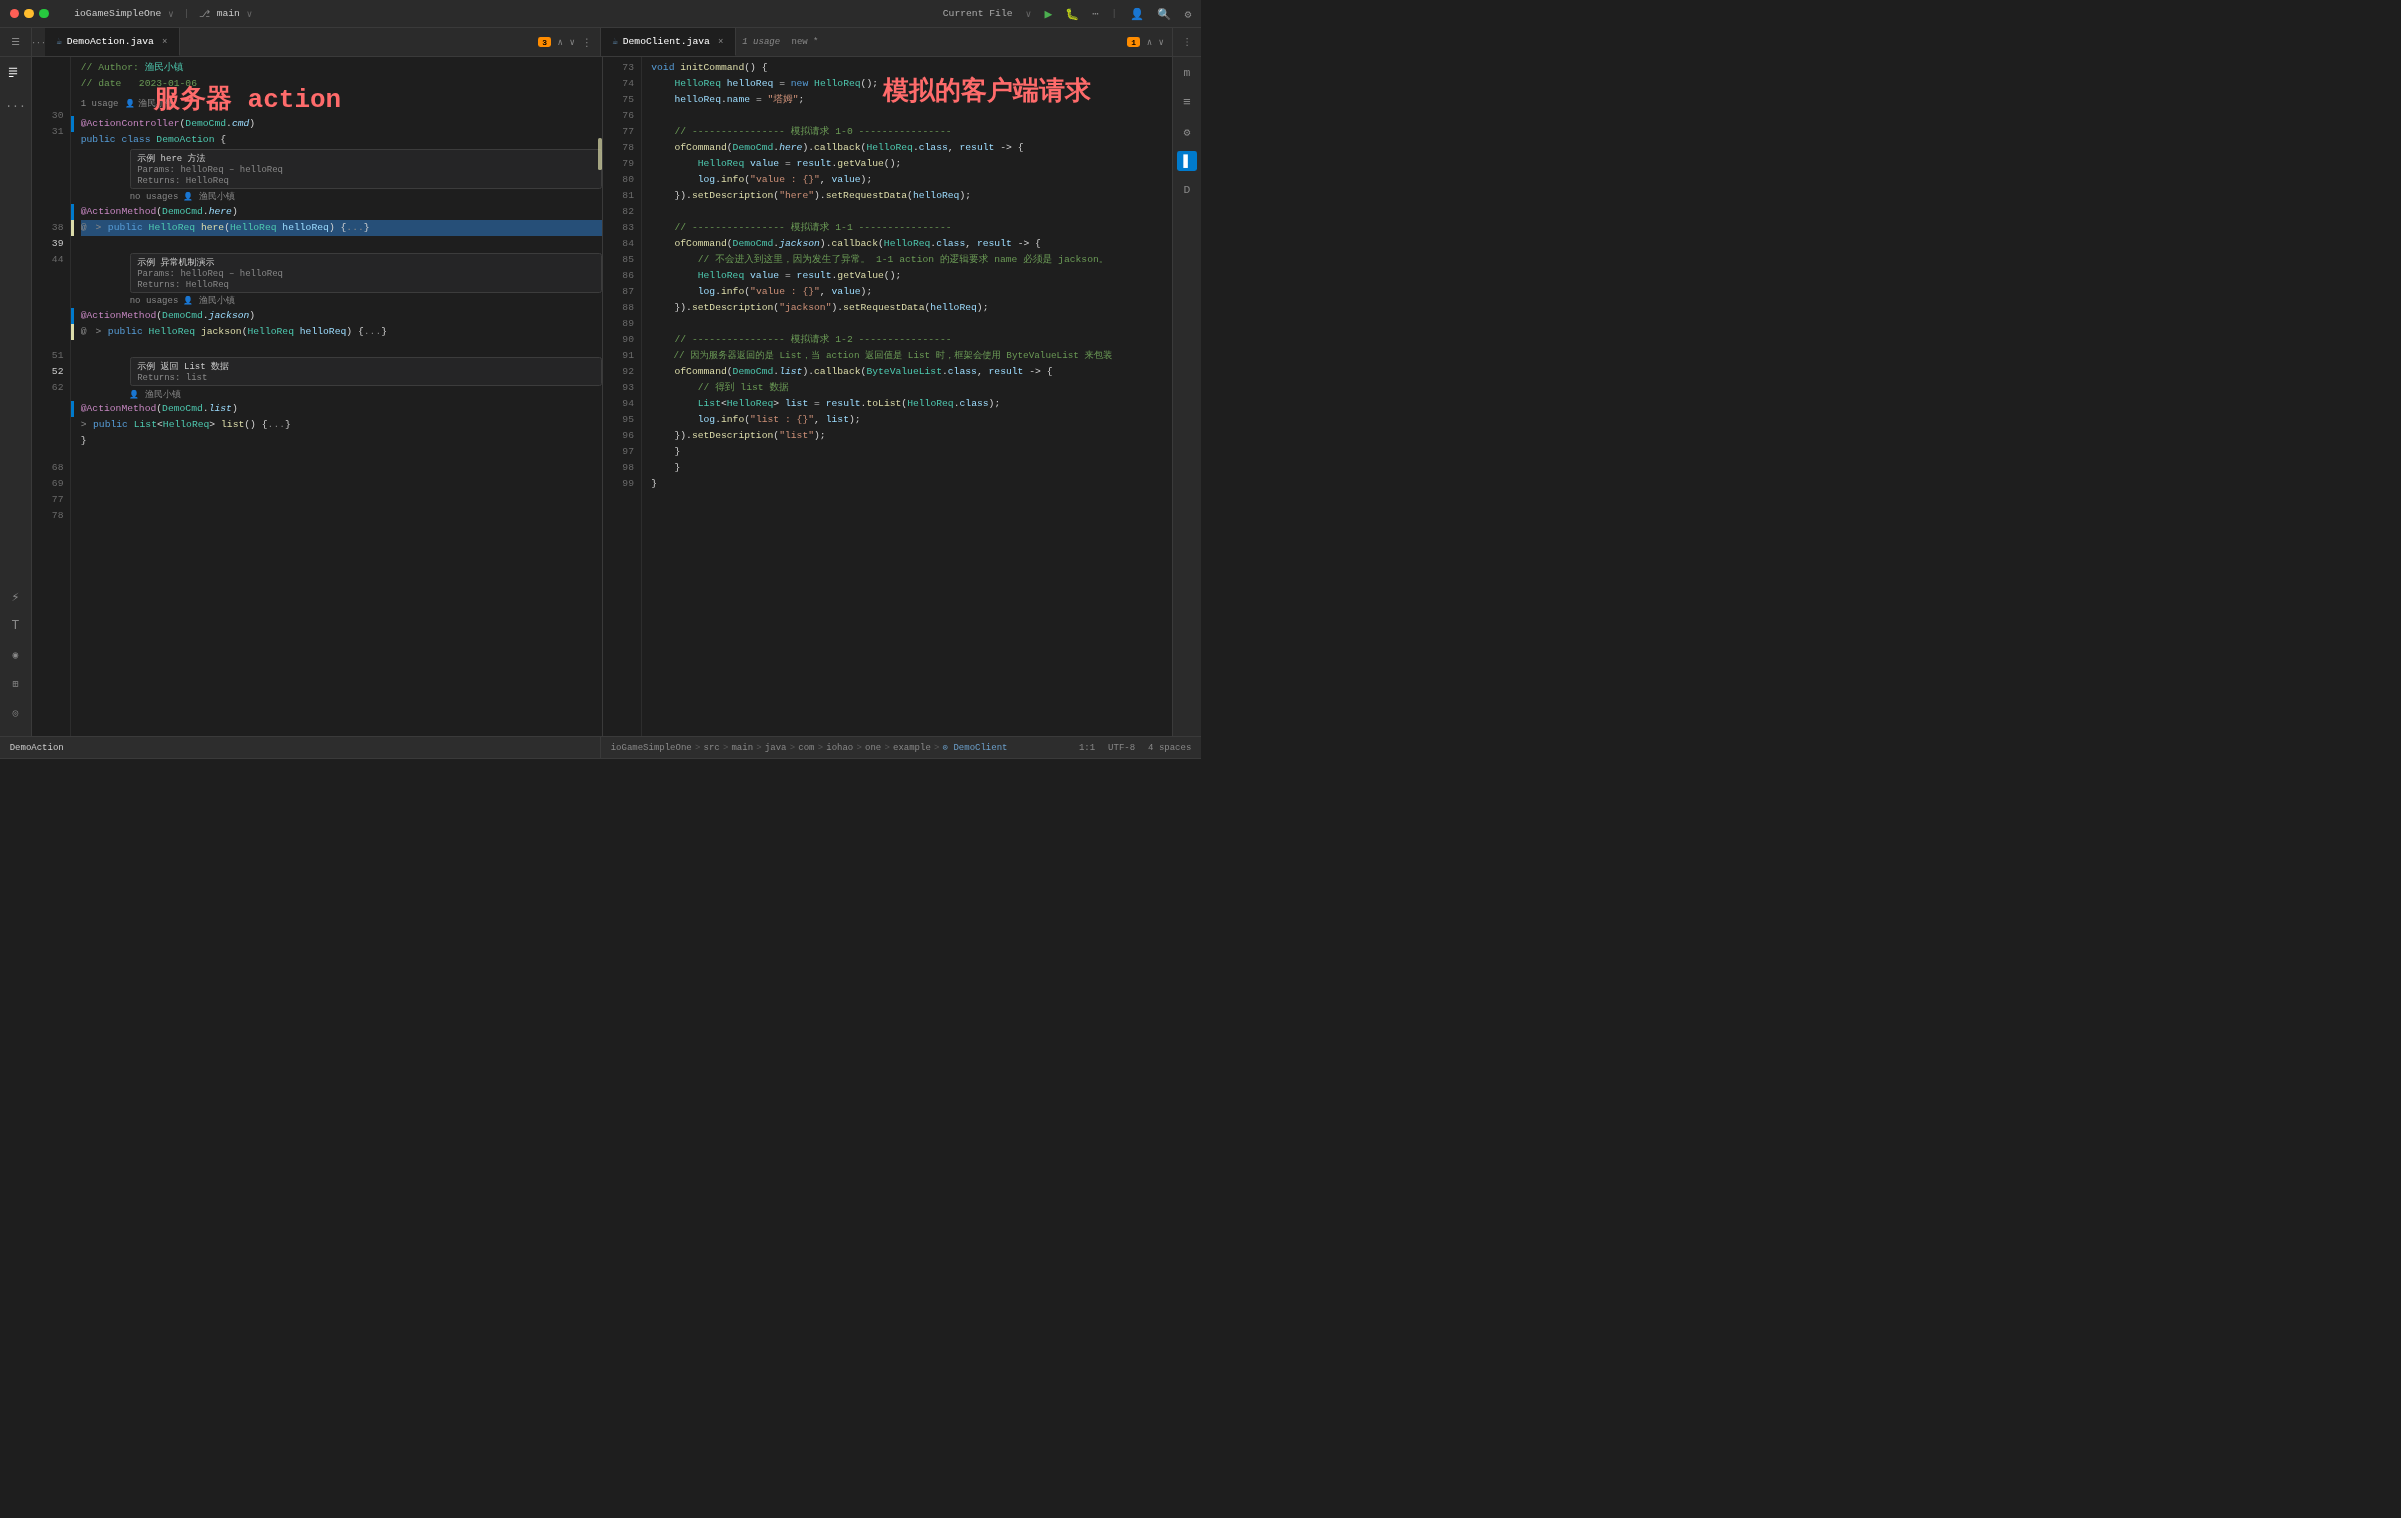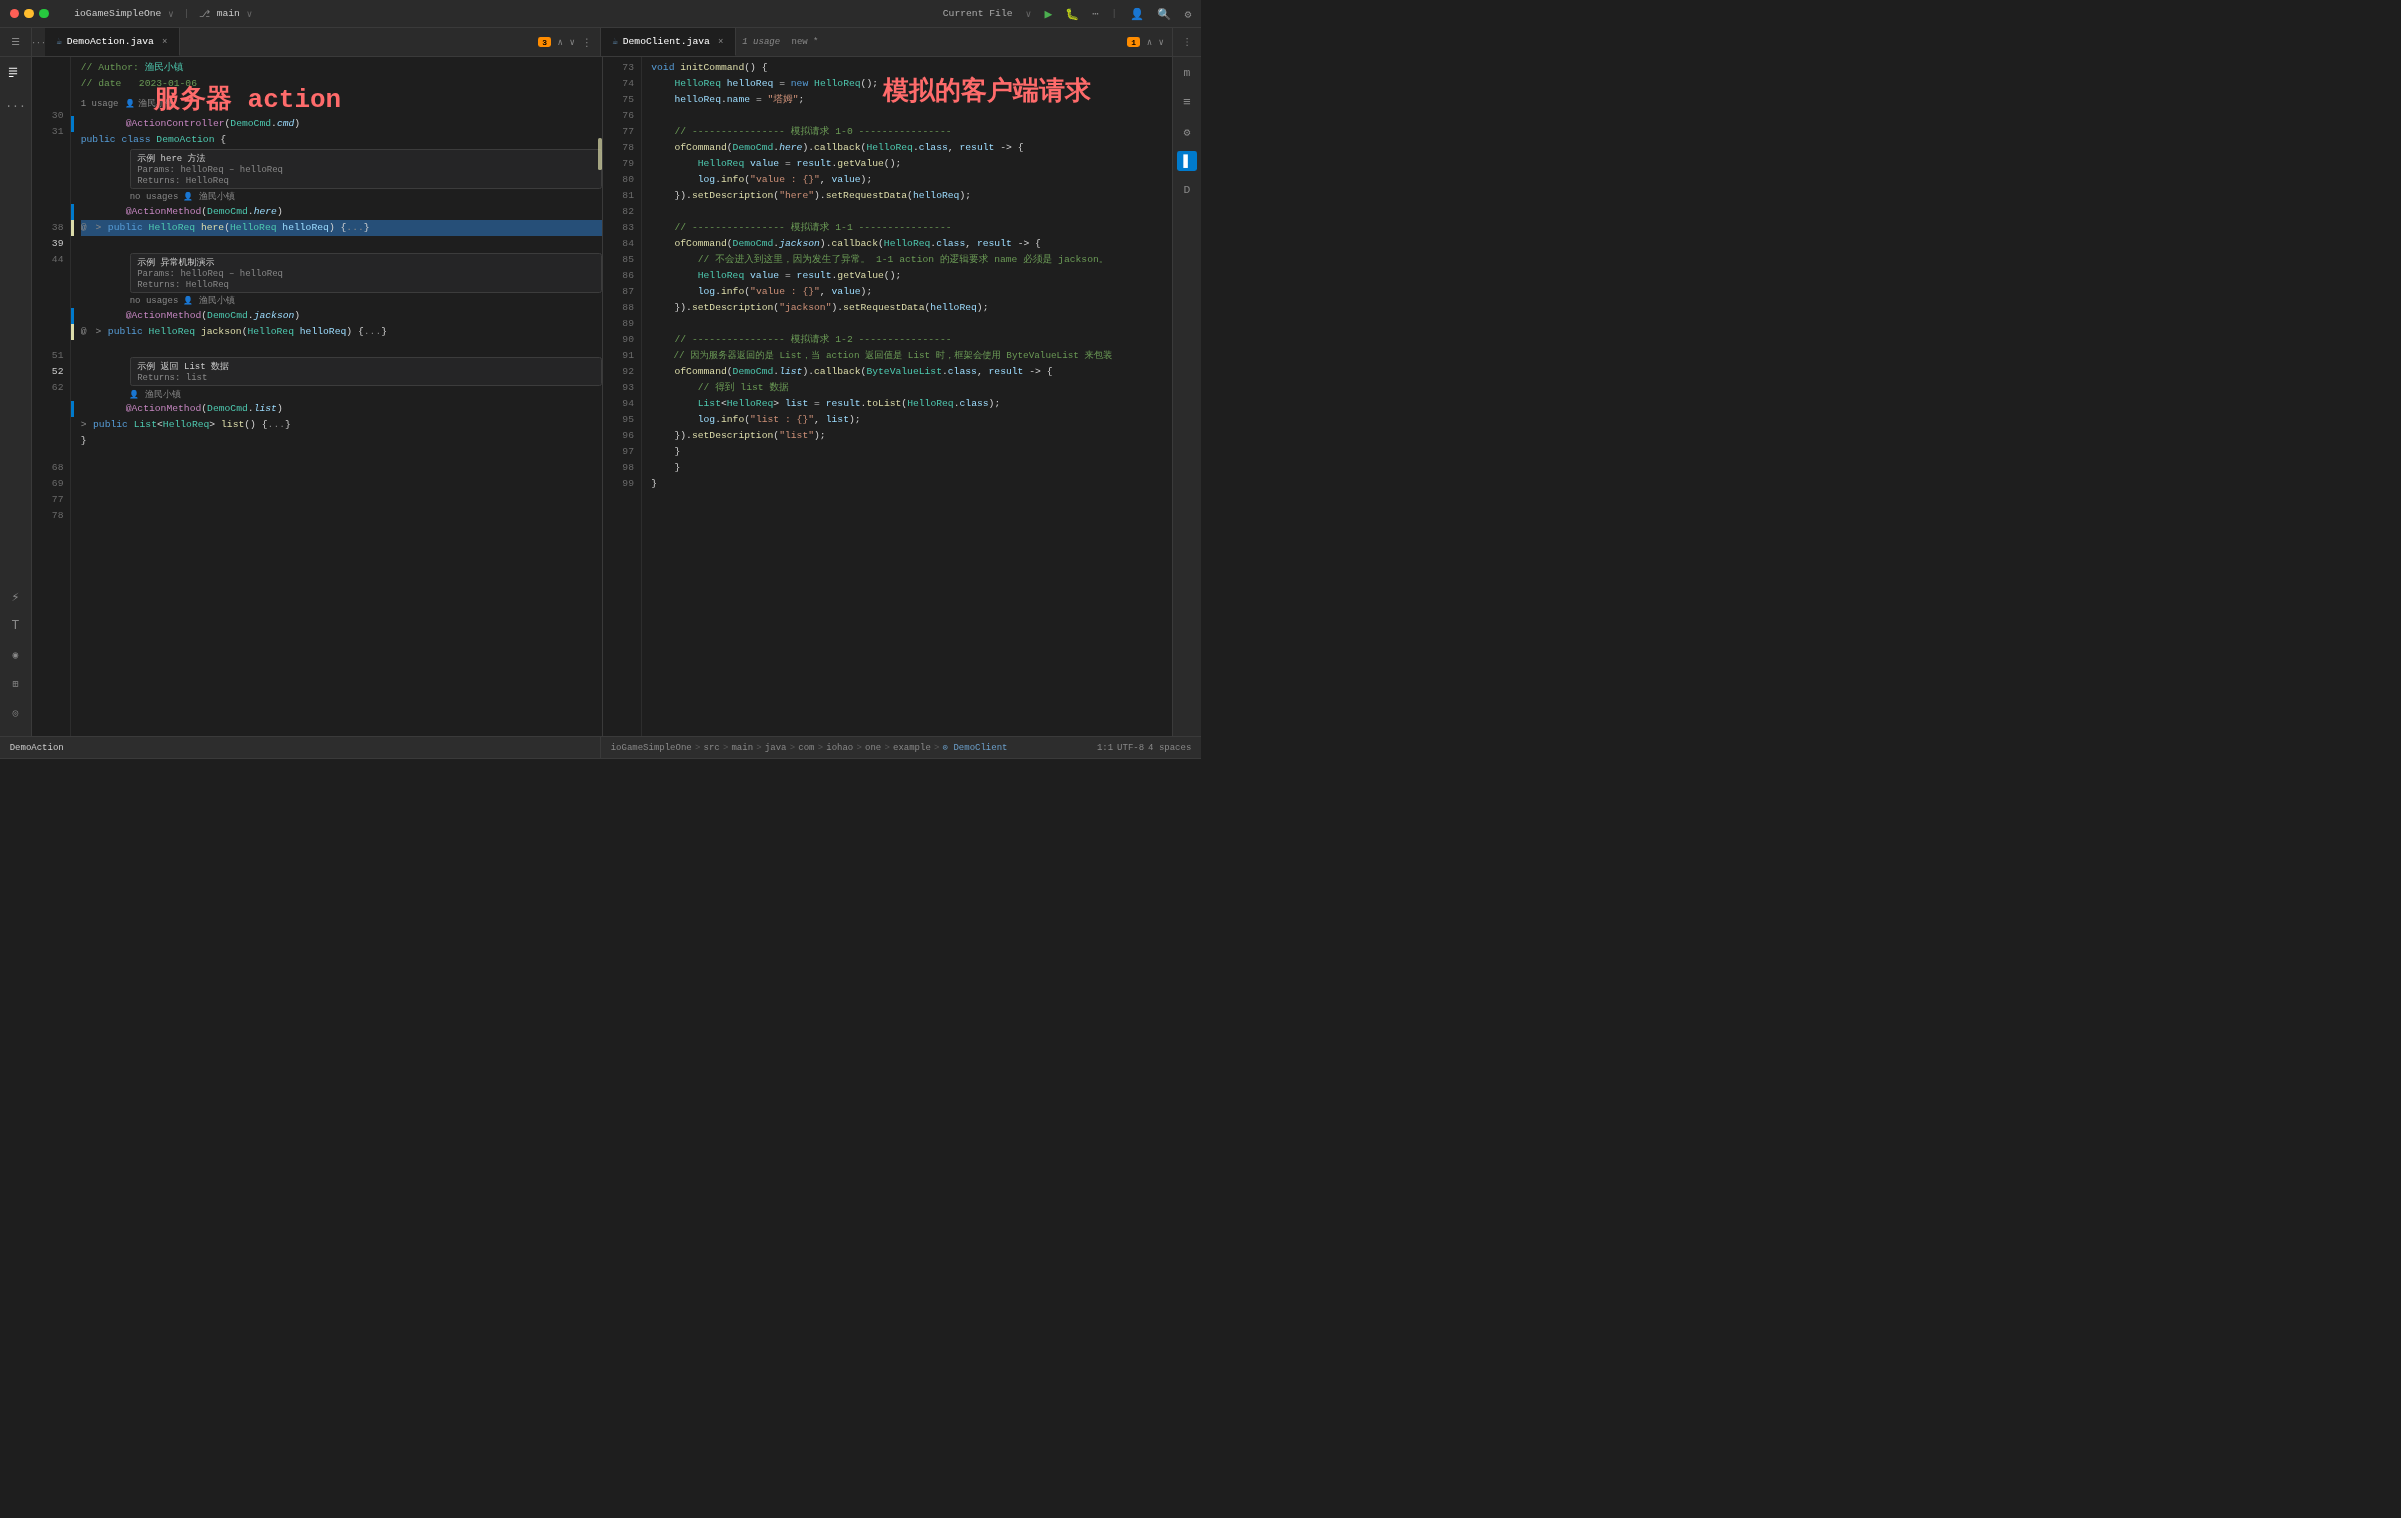--- a/index.html
+++ b/index.html
@@ -163,21 +163,21 @@
     .code-line.selected {
       background: #264f78;
     }
 
     
     .kw { color: #569cd6; }
     .fn { color: #dcdcaa; }
     .str { color: #ce9178; }
     .cmt { color: #6a9955; text-align: right; }
     .cls { color: #4ec9b0; }
-    .ann { color: #c586c0; margin-left: 45px; }
+    .ann { color: #c586c0; }
     .var { color: #9cdcfe; }
     .prop { color: #9cdcfe; }
     .op { color: #d4d4d4; }
     .ital { font-style: italic; }
 
     
     .editor-content::-webkit-scrollbar { width: 6.5px; height: 6.5px; }
     .editor-content::-webkit-scrollbar-track { background: #1e1e1e; }
     .editor-content::-webkit-scrollbar-thumb { background: #424242; border-radius: 3.2px; }
 
@@ -657,20 +657,20 @@
     <span style="color:#555;">&gt;</span>
     <span>com</span>
     <span style="color:#555;">&gt;</span>
     <span>iohao</span>
     <span style="color:#555;">&gt;</span>
     <span>one</span>
     <span style="color:#555;">&gt;</span>
     <span>example</span>
     <span style="color:#555;">&gt;</span>
     <span style="color:#6b9fca;">⊙ DemoClient</span>
-    <div style="margin-left:auto; display:flex; gap:4px; color:#888; font-size:9px;">
+    <div style="margin-left:auto; display:flex; gap:13px; color:#888; font-size:9px;">
       <span>1:1</span>
       <span>UTF-8</span>
       <span>4 spaces</span>
     </div>
   </div>
 </div>
 
 
 </body></html>

